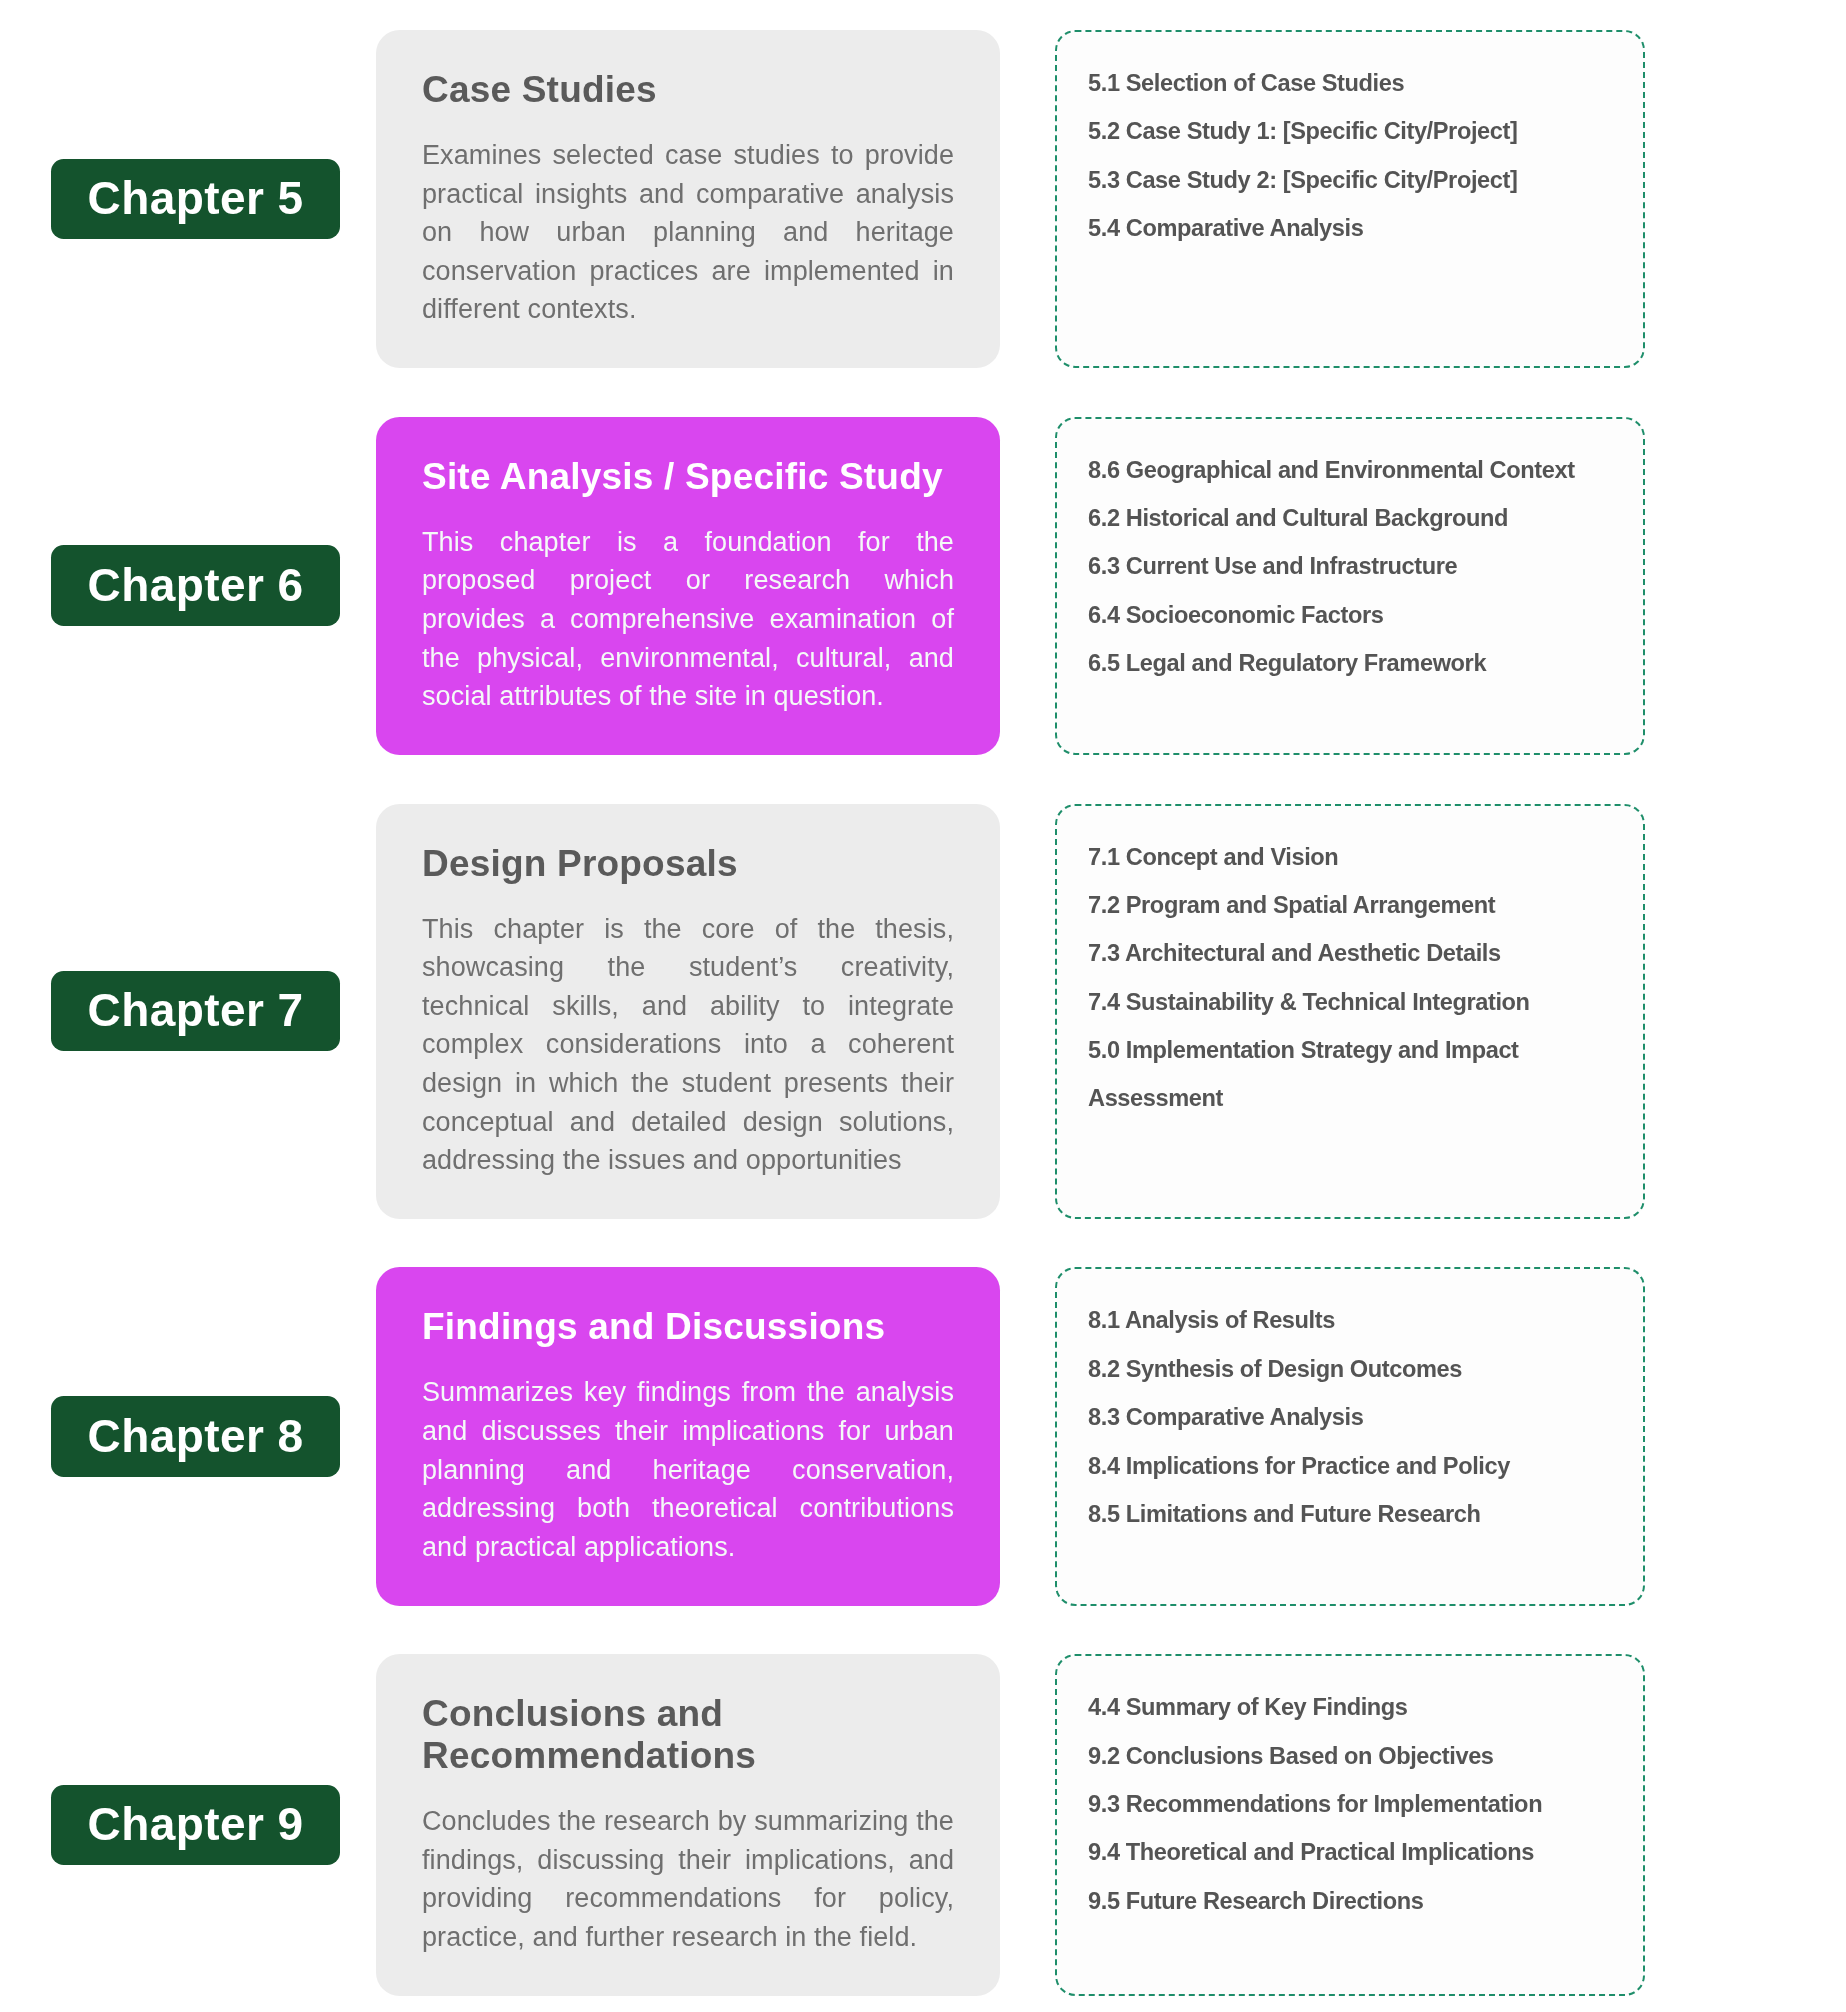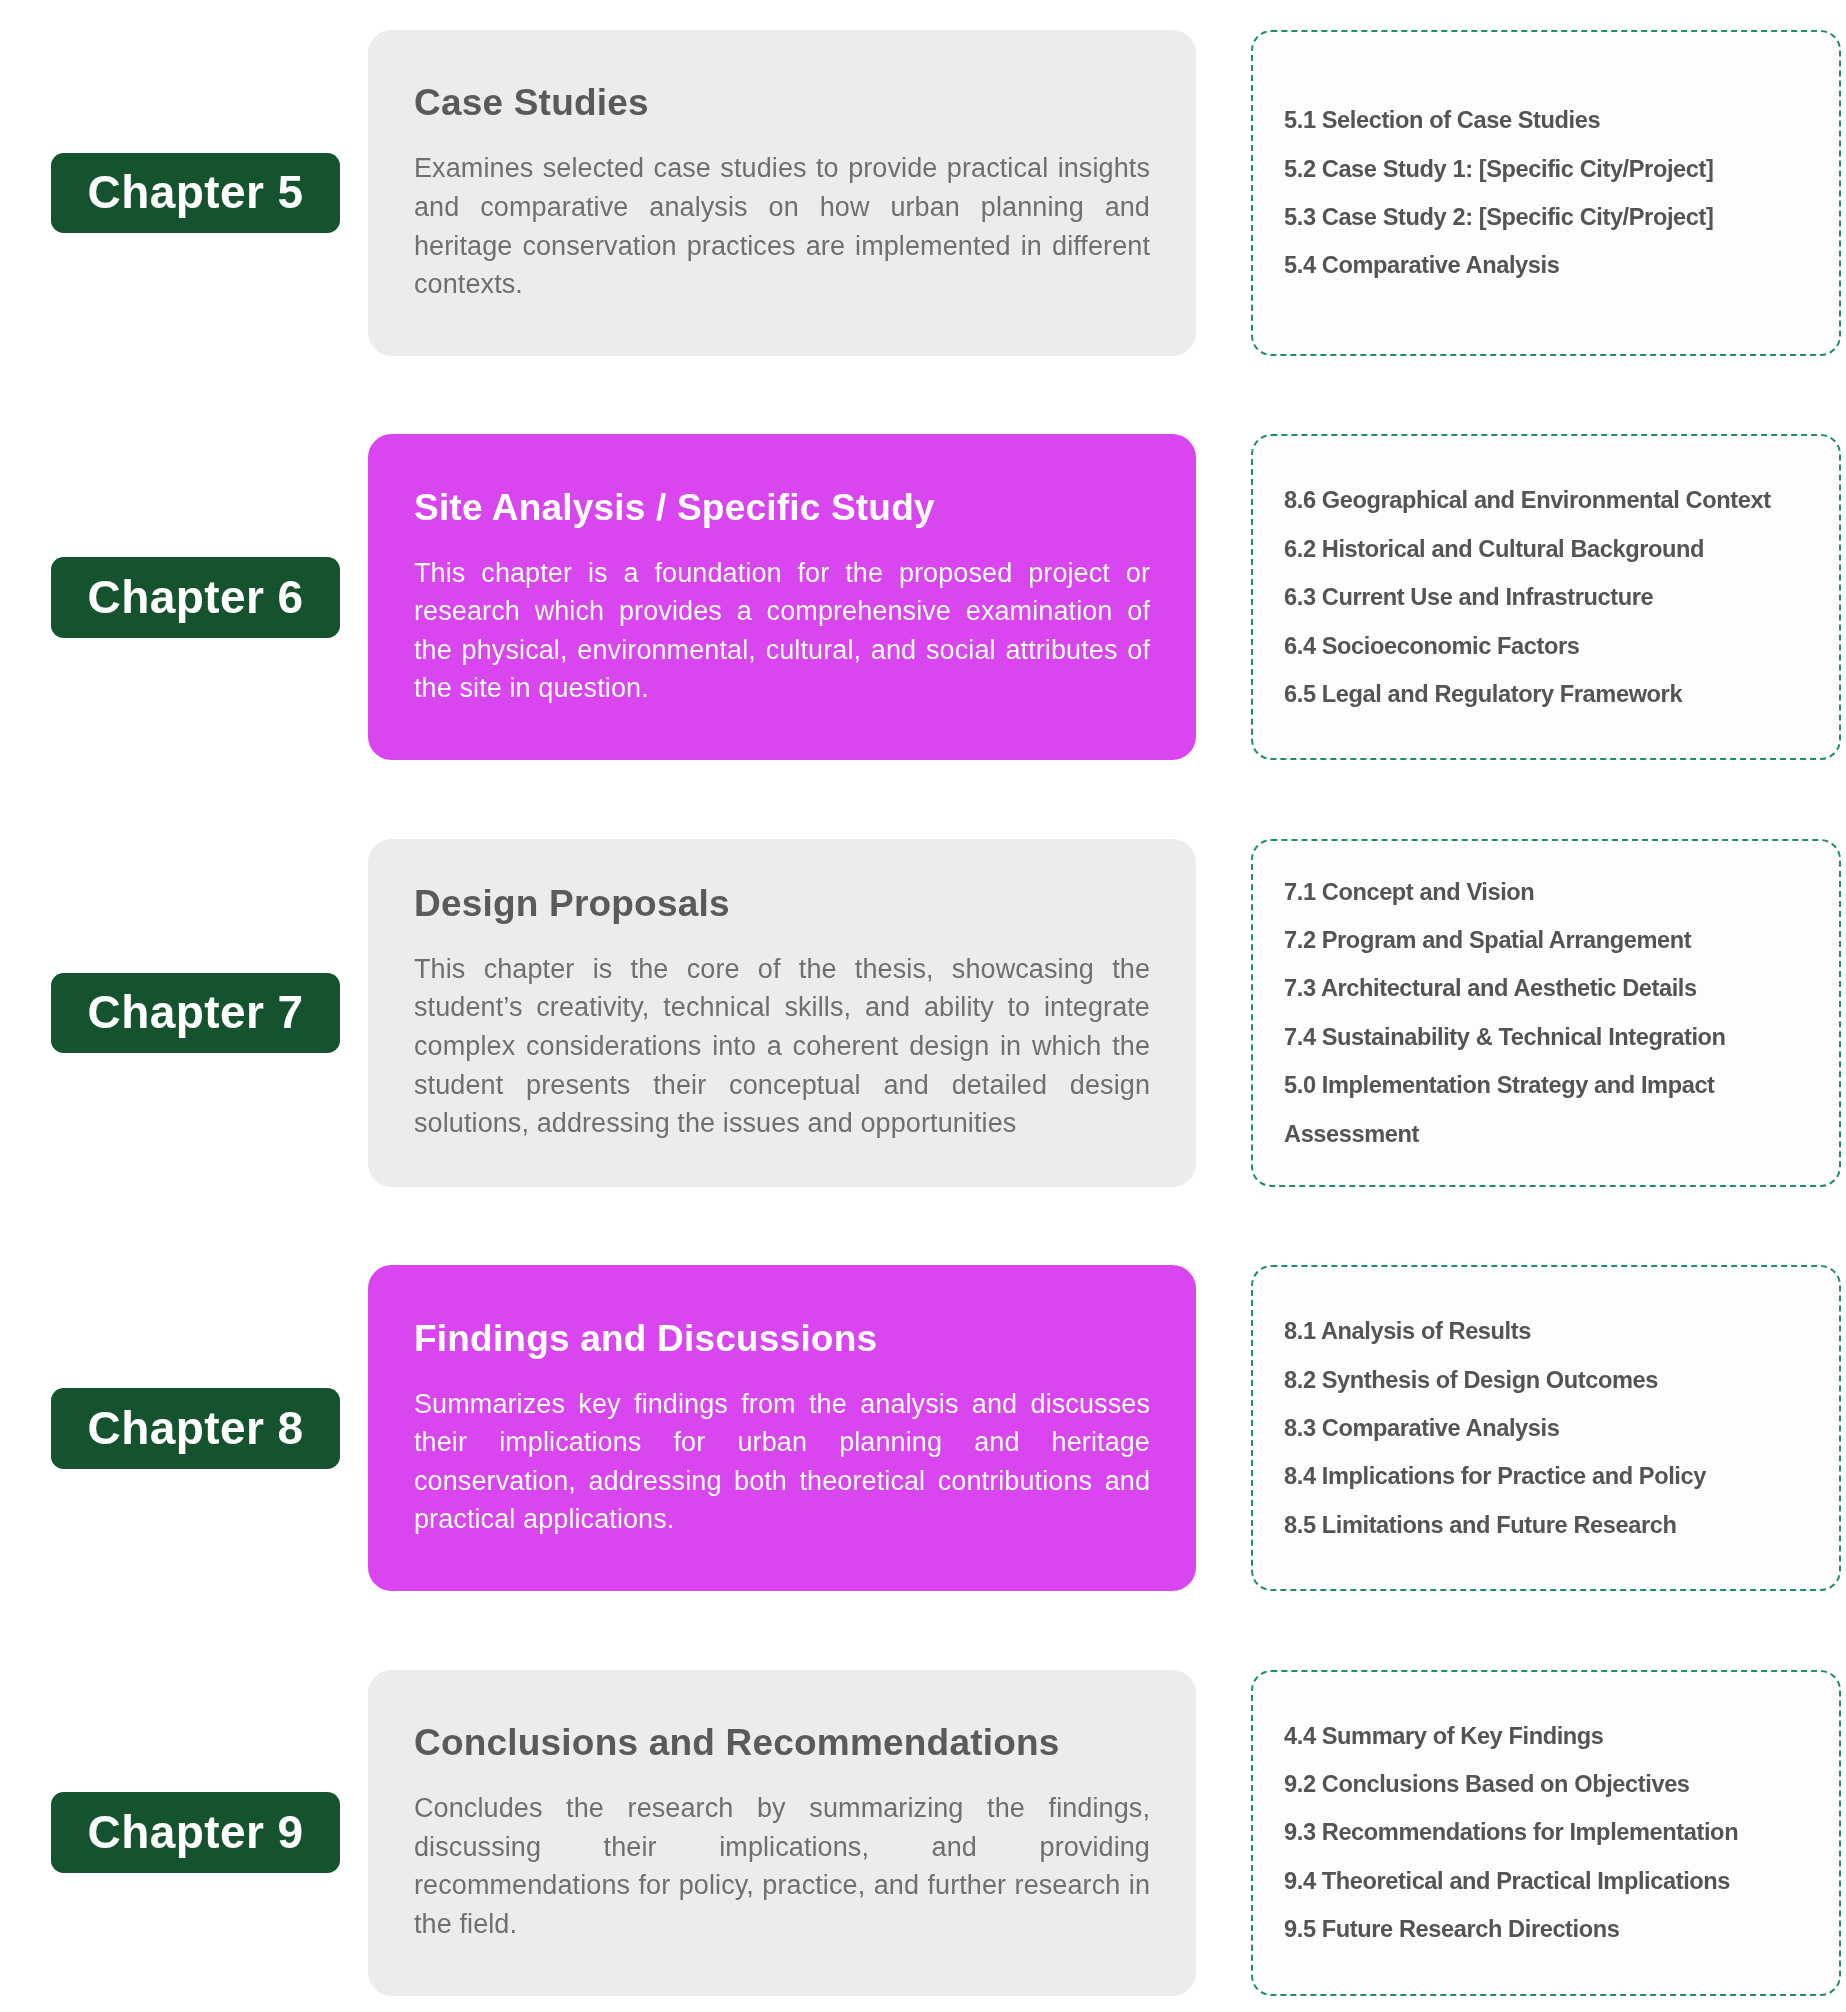--- a/index.html
+++ b/index.html
@@ -36,29 +36,28 @@
     background: #14532d;
     color: #ffffff;
     font-size: 46px;
     font-weight: 700;
     text-align: center;
     padding: 12.6px 0 14px 0;
     border-radius: 12.6px;
     letter-spacing: 0.4px;
   }
   .card {
-    width: 828px;
+    width: 624px;
     flex: none;
-    margin-left: 28px;
+    margin-left: 36px;
     box-sizing: border-box;
     border-radius: 23.6px;
     padding: 39px 46px;
     display: flex;
     flex-direction: column;
-    justify-content: center;
     min-height: 326px;
   }
   .card.gray { background: #ececec; }
   .card.green { background: #d946ef; }
   .card h2 {
     margin: 0 0 25px 0;
     font-size: 37px;
     font-weight: 700;
     letter-spacing: 0.2px;
   }
@@ -77,21 +76,21 @@
     width: 590px;
     flex: none;
     margin-left: 55px;
     box-sizing: border-box;
     border: 2.4px dashed #1e8e6a;
     border-radius: 20.4px;
     background: #fdfdfd;
     padding: 27px 31px;
     display: flex;
     flex-direction: column;
-    justify-content: center;
+    justify-content: flex-start;
   }
   .section-item {
     font-size: 23.6px;
     font-weight: 700;
     color: #545454;
     line-height: 2.05;
     letter-spacing: -0.4px;
   }
   .section-item:empty { display: none; }
 </style>

